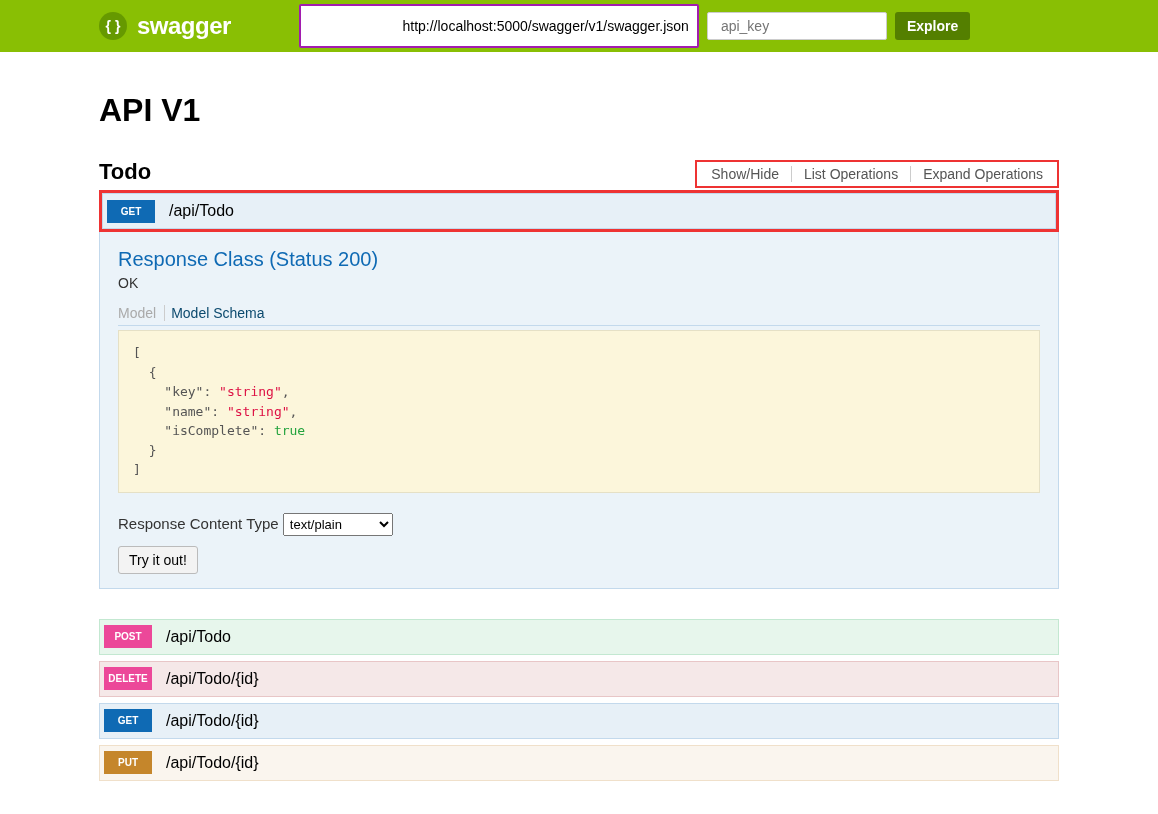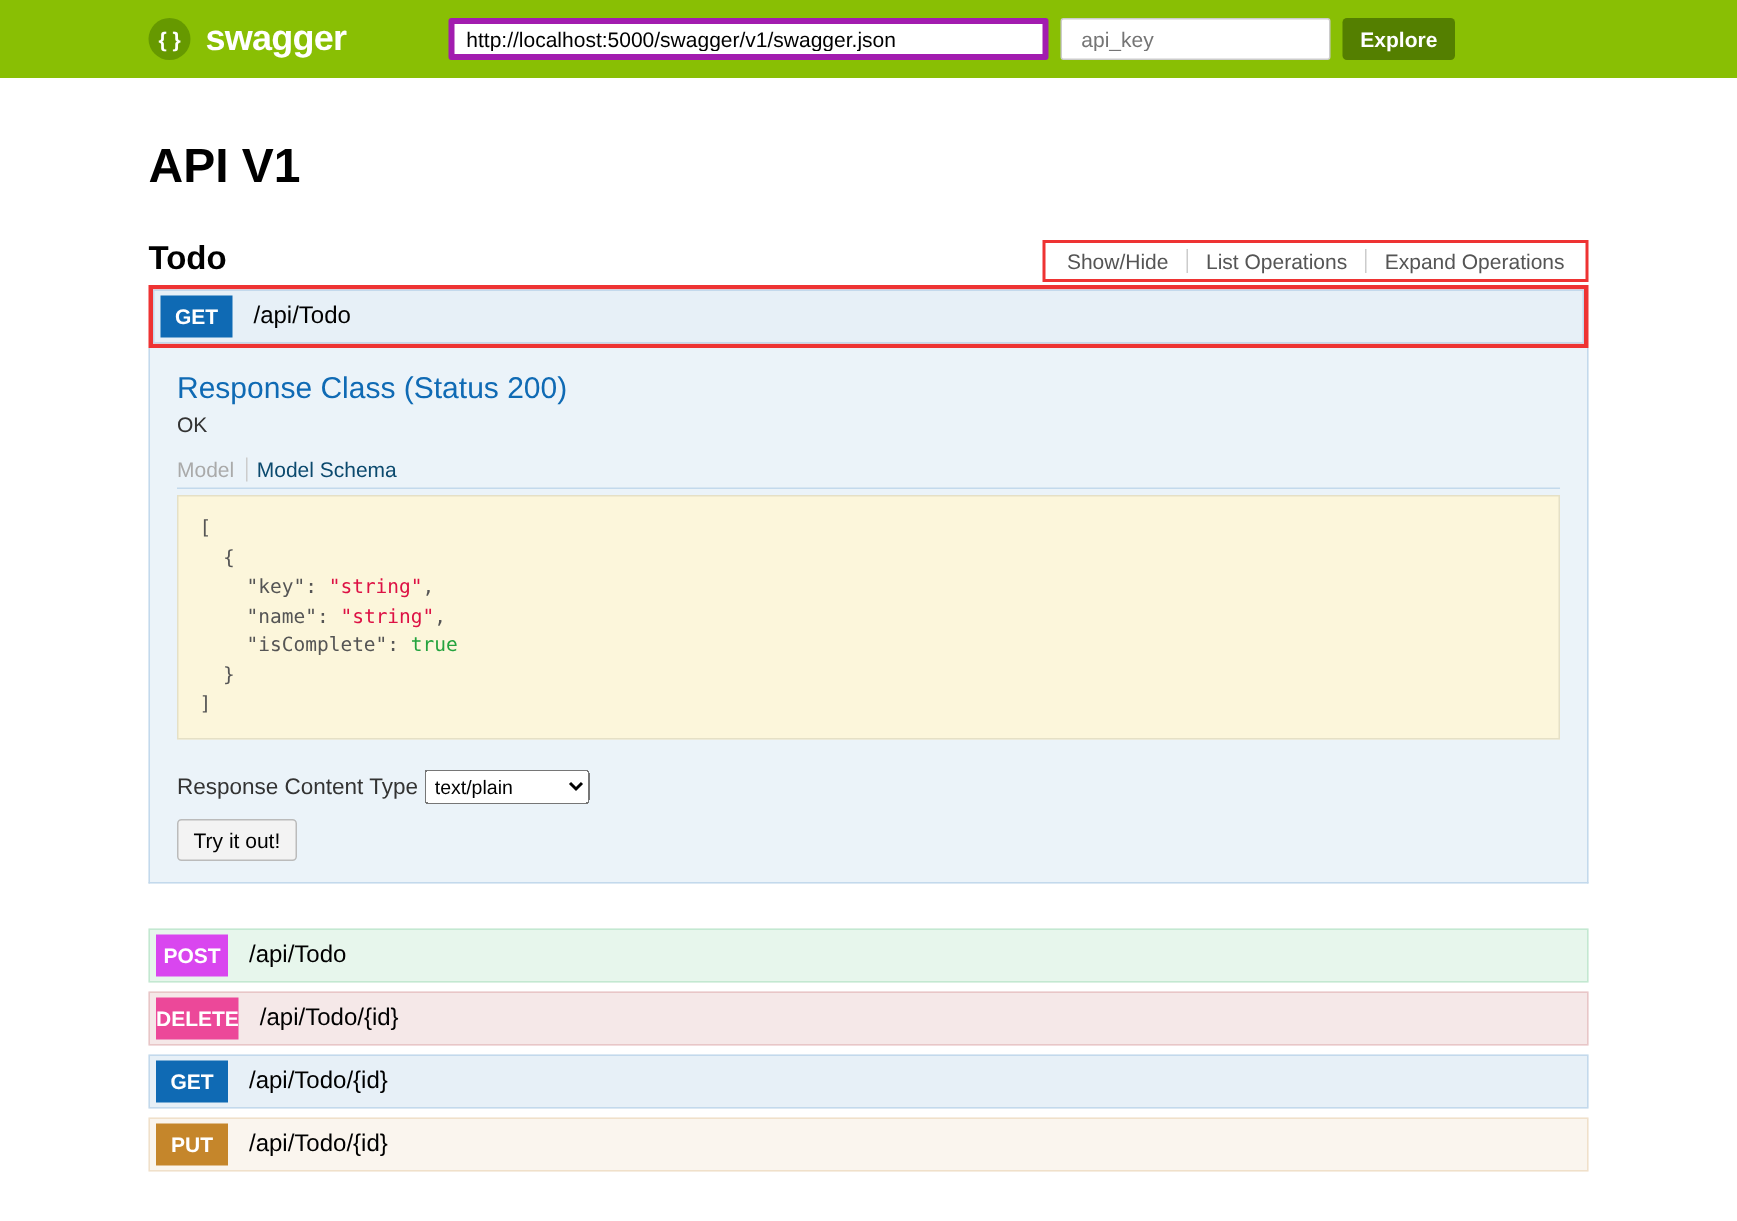--- a/index.html
+++ b/index.html
@@ -33,25 +33,26 @@
     width: 28px; height: 28px;
     border-radius: 50%;
     background: #669900;
     display:flex; align-items:center; justify-content:center;
     color:#fff; font-weight:bold; font-size:14px;
   }
   .logo-text { color:#fff; font-weight:bold; font-size:24px; letter-spacing:-0.5px;}
   .url-input {
     flex: 1;
     max-width: 400px;
-    height: 28px;
-    border: 4px solid #a21caf;
+    height: 44px;
+    border: 2px solid #a21caf;
     border-radius: 2px;
     padding: 0 8px;
     font-size: 14px;
+    text-align: right;
   }
   .apikey-input {
     width: 180px;
     height: 28px;
     border: 1px solid #ccc;
     border-radius: 2px;
     padding: 0 13px;
     font-size: 14px;
   }
   .explore-btn {
@@ -110,30 +111,30 @@
     height: 36px;
     cursor:pointer;
   }
   .op-row.get { background:#e7f0f7; border:1px solid #c3d9ec; }
   .op-row.post { background:#e7f6ec; border:1px solid #c3e8d1; }
   .op-row.delete { background:#f5e8e8; border:1px solid #e8c6c7; }
   .op-row.put { background:#faf5ee; border:1px solid #f0e0ca; }
 
   .method-badge {
     color:#fff;
-    font-size:14px;
+    font-size:10px;
     font-weight:bold;
     text-transform:uppercase;
     padding: 6px 0;
     min-width: 48px;
     text-align:center;
     margin: 4px;
   }
   .method-badge.get { background:#0f6ab4; }
-  .method-badge.post { background:#d946ef; }
+  .method-badge.post { background:#ec4899; }
   .method-badge.delete { background:#ec4899; }
   .method-badge.put { background:#c5862b; }
   .op-path {
     font-size:16px;
     color:#000;
     margin-left:10px;
   }
 
   .op-body {
     background:#ebf3f9;

